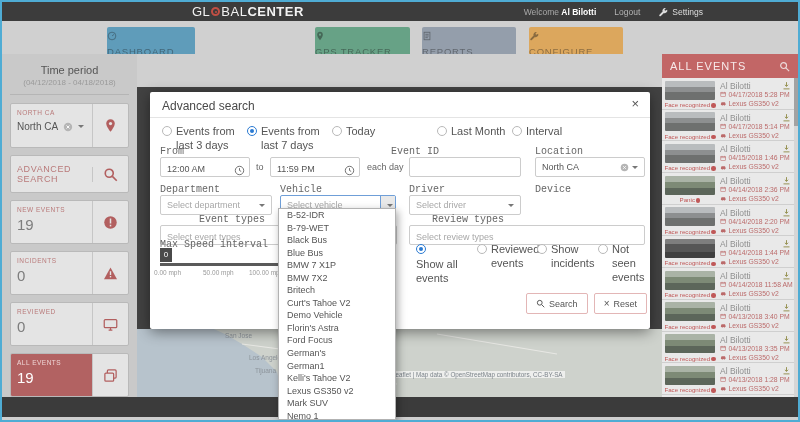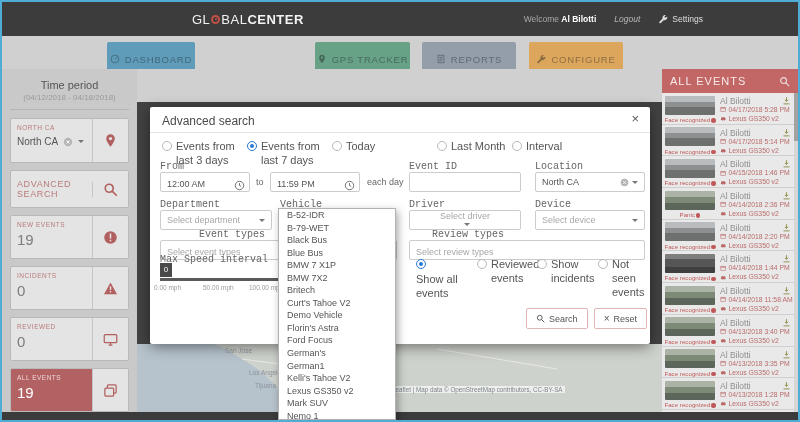--- a/index.html
+++ b/index.html
@@ -1,34 +1,34 @@
 <!DOCTYPE html>
 <html><head>
 <meta charset="utf-8">
 <style>
   * { margin:0; padding:0; box-sizing:border-box; }
   html,body { width:800px; height:422px; font-family:"Liberation Sans", sans-serif; background:#9fb6bf; }
   .page { position:relative; width:800px; height:422px; border:2px solid #4facd4; background:#cfcfcf; overflow:hidden; }
 
   
-  .topbar { position:relative; height:34px; background:#3c3c3c; color:#e8e8e8; display:flex; align-items:center; }
+  .topbar { position:relative; height:19px; background:#3c3c3c; color:#e8e8e8; display:flex; align-items:center; }
   .logo { margin-left:190px; font-size:13px; letter-spacing:.5px; color:#f2f2f2; display:flex; align-items:center; }
   .logo b { font-weight:bold; }
   .logo-ring { display:inline-block; width:9px; height:9px; border:2px solid #c14f44; border-radius:50%; margin:0 1px; position:relative; }
   .logo-ring::after { content:""; position:absolute; left:1.5px; top:1.5px; width:2px; height:2px; background:#c14f44; border-radius:50%; }
   .top-right { position:absolute; right:95px; display:flex; align-items:center; gap:18px; font-size:8.5px; }
   .top-right .dim-txt { color:#a9a9a9; }
   .top-right .usr { color:#fff; font-weight:bold; }
-  .top-link { color:#b5b5b5; cursor:pointer;font-style:italic; }
+  .top-link { color:#b5b5b5; cursor:pointer; }
   .settings-wrap { display:flex; align-items:center; gap:4px; color:#dedede; }
   .icon { display:inline-block; line-height:0; }
 
   
   .navstrip { position:relative; height:33px; background:#d0d0d0; }
-  .tab { position:absolute; top:6px; height:34px; border-radius:2px; display:flex; align-items:center; justify-content:center; gap:5px; font-size:9.5px; letter-spacing:.8px; color:rgba(25,25,25,.42); cursor:pointer; }
+  .tab { position:absolute; top:6px; height:34px; border-radius:2px; display:flex; align-items:flex-start; justify-content:center; gap:5px; font-size:9.5px; letter-spacing:.8px; color:rgba(25,25,25,.42); cursor:pointer;flex-direction:column; }
   .tab svg { width:10px; height:10px; }
   .tab-dashboard { left:105px; width:88px; background:#5f9cba; }
   .tab-events    { left:207px; width:96px; background:#b25f5f; }
   .tab-events::after { content:""; position:absolute; left:50%; bottom:-5px; margin-left:-5px; border:5px solid transparent; border-top-color:#b25f5f; border-bottom:none; }
   .tab-gps       { left:313px; width:95px; background:#67a286; }
   .tab-reports   { left:420px; width:94px; background:#949eab; }
   .tab-configure { left:527px; width:94px; background:#dca75d; }
 
   
   .main { position:relative; display:flex; height:343px; }
@@ -325,21 +325,21 @@
         <span class="midtxt" style="left:106px; top:70px;">to</span>
         <div class="inwrap" style="left:120px; top:65px; width:90px;">
           <input value="11:59 PM" style="">
           <span class="icn"><svg viewBox="0 0 12 12" fill="none" stroke="currentColor">
                 <circle cx="6" cy="6" r="4.6"></circle>
                 <path d="M6 3.4V6l1.8 1"></path>
               </svg></span>
         </div>
         <span class="midtxt" style="left:217px; top:70px;">each day</span>
 
-        <span class="flabel" style="left:259px; top:54px;">Event ID</span>
+        <span class="flabel" style="left:241px; top:54px;">Event ID</span>
         <div class="inwrap" style="left:259px; top:65px; width:112px;">
           <input value="" style="">
         </div>
 
         <span class="flabel" style="left:385px; top:54px;">Location</span>
         <div class="fsel" style="left:385px; top:65px; width:110px;">
           <span class="val">North CA</span>
           <span class="icon"><svg width="9" height="9" viewBox="0 0 12 12">
                 <circle cx="6" cy="6" r="5" fill="#b5b5b5"></circle>
                 <path d="M4.2 4.2l3.6 3.6M7.8 4.2 4.2 7.8" stroke="#fff" stroke-width="1.1"></path>
@@ -355,30 +355,26 @@
 
         <span class="flabel" style="left:130px; top:92px;">Vehicle</span>
         <div class="fsel focused" style="left:130px; top:103px; width:116px;">
           <span class="ph">Select vehicle</span>
           <span class="caretbox">
               <span class="caret"></span>
             </span>
         </div>
 
         <span class="flabel" style="left:259px; top:92px;">Driver</span>
-        <div class="fsel" style="left:259px; top:103px; width:112px;flex-direction:column;">
+        <div class="fsel" style="left:259px; top:103px; width:112px;">
           <span class="ph">Select driver</span>
           <span class="caret"></span>
         </div>
 
         <span class="flabel" style="left:385px; top:92px;">Device</span>
-        <div class="fsel" style="left:385px; top:103px; width:110px;">
-          <span class="ph">Select device</span>
-          <span class="caret"></span>
-        </div>
 
         <span class="flabel" style="left:10px; top:122px;margin-left:39px;">Event types</span>
         <div class="inwrap" style="left:10px; top:133px; width:237px;">
           <input placeholder="Select event types" style="">
         </div>
 
         <span class="flabel" style="left:259px; top:122px;padding-left:23px;">Review types</span>
         <div class="inwrap" style="left:259px; top:133px; width:236px;">
           <input placeholder="Select review types" style="">
         </div>

